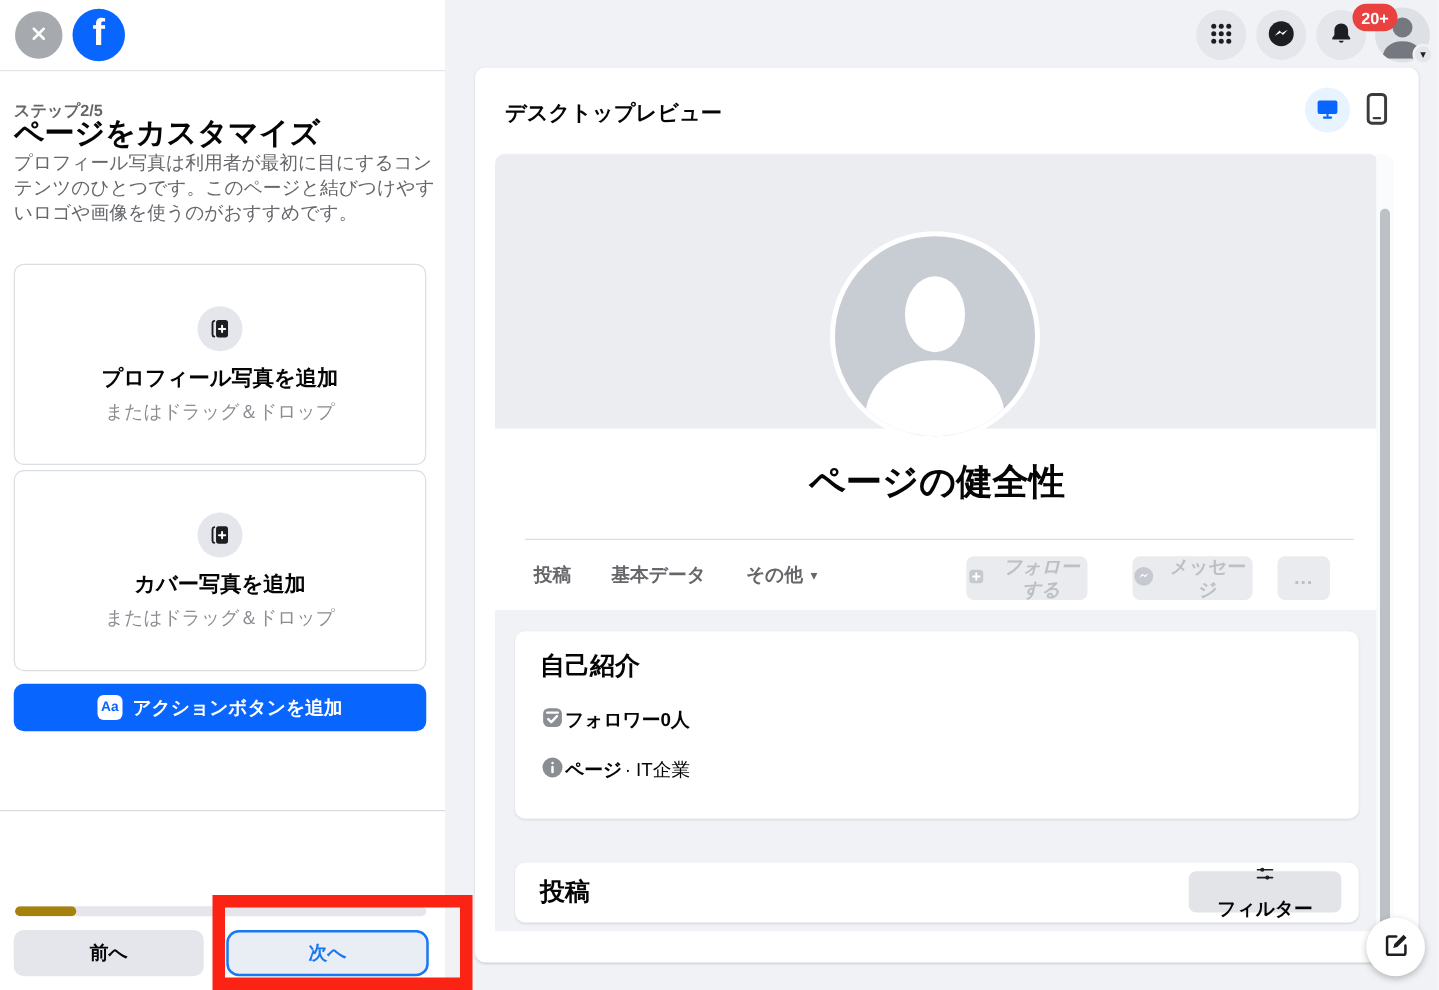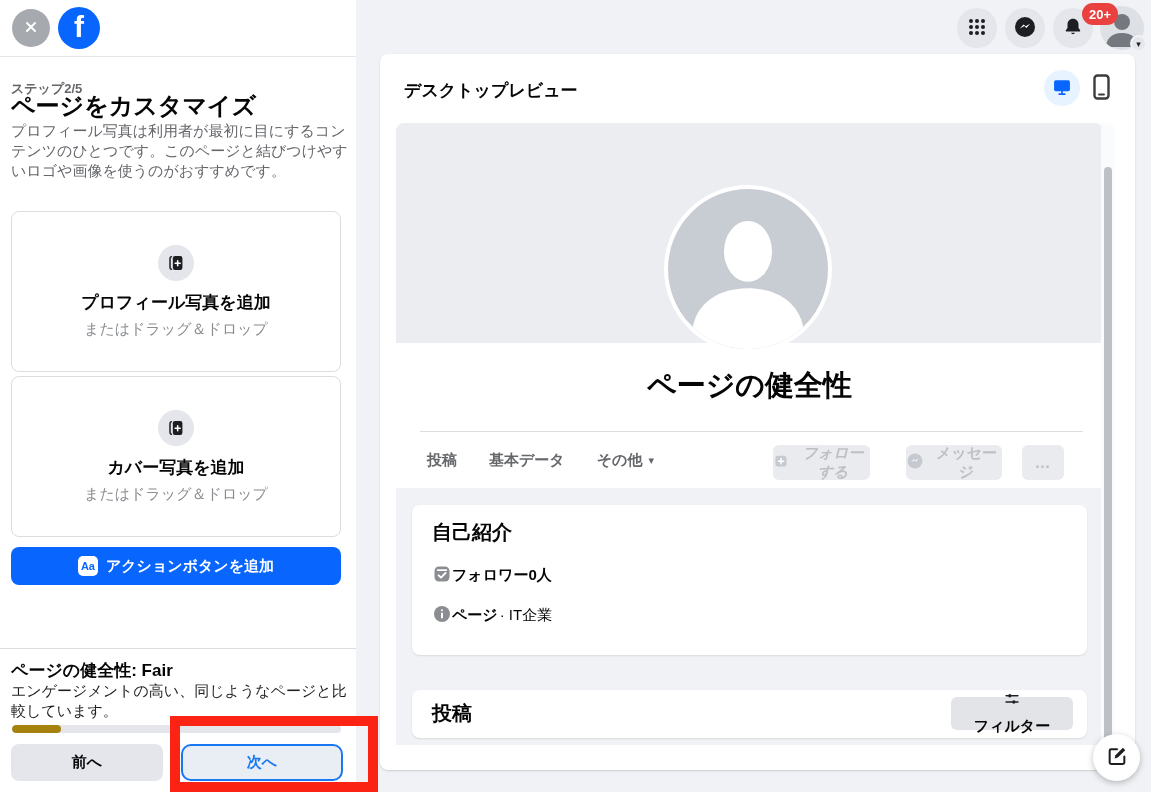--- a/index.html
+++ b/index.html
@@ -119,22 +119,20 @@
     <div class="uc-label">カバー写真を追加</div>
     <div class="uc-sub">またはドラッグ＆ドロップ</div>
   </div>
 
   <button class="abs action-btn">
     <span class="aa-badge">Aa</span>
     <span>アクションボタンを追加</span>
   </button>
 
   <div class="abs sb-bottom-divider"></div>
-  <div class="abs health-title">ページの健全性: Fair</div>
-  <div class="abs health-desc">エンゲージメントの高い、同じようなページと比較しています。</div>
   <div class="abs progress">
     <div class="progress-fill" style="width: 15%;"></div>
   </div>
 
   <button class="abs back-btn">前へ</button>
   <button class="abs next-btn">次へ</button>
 </div>
 
 <div class="abs red-box"></div>
 

